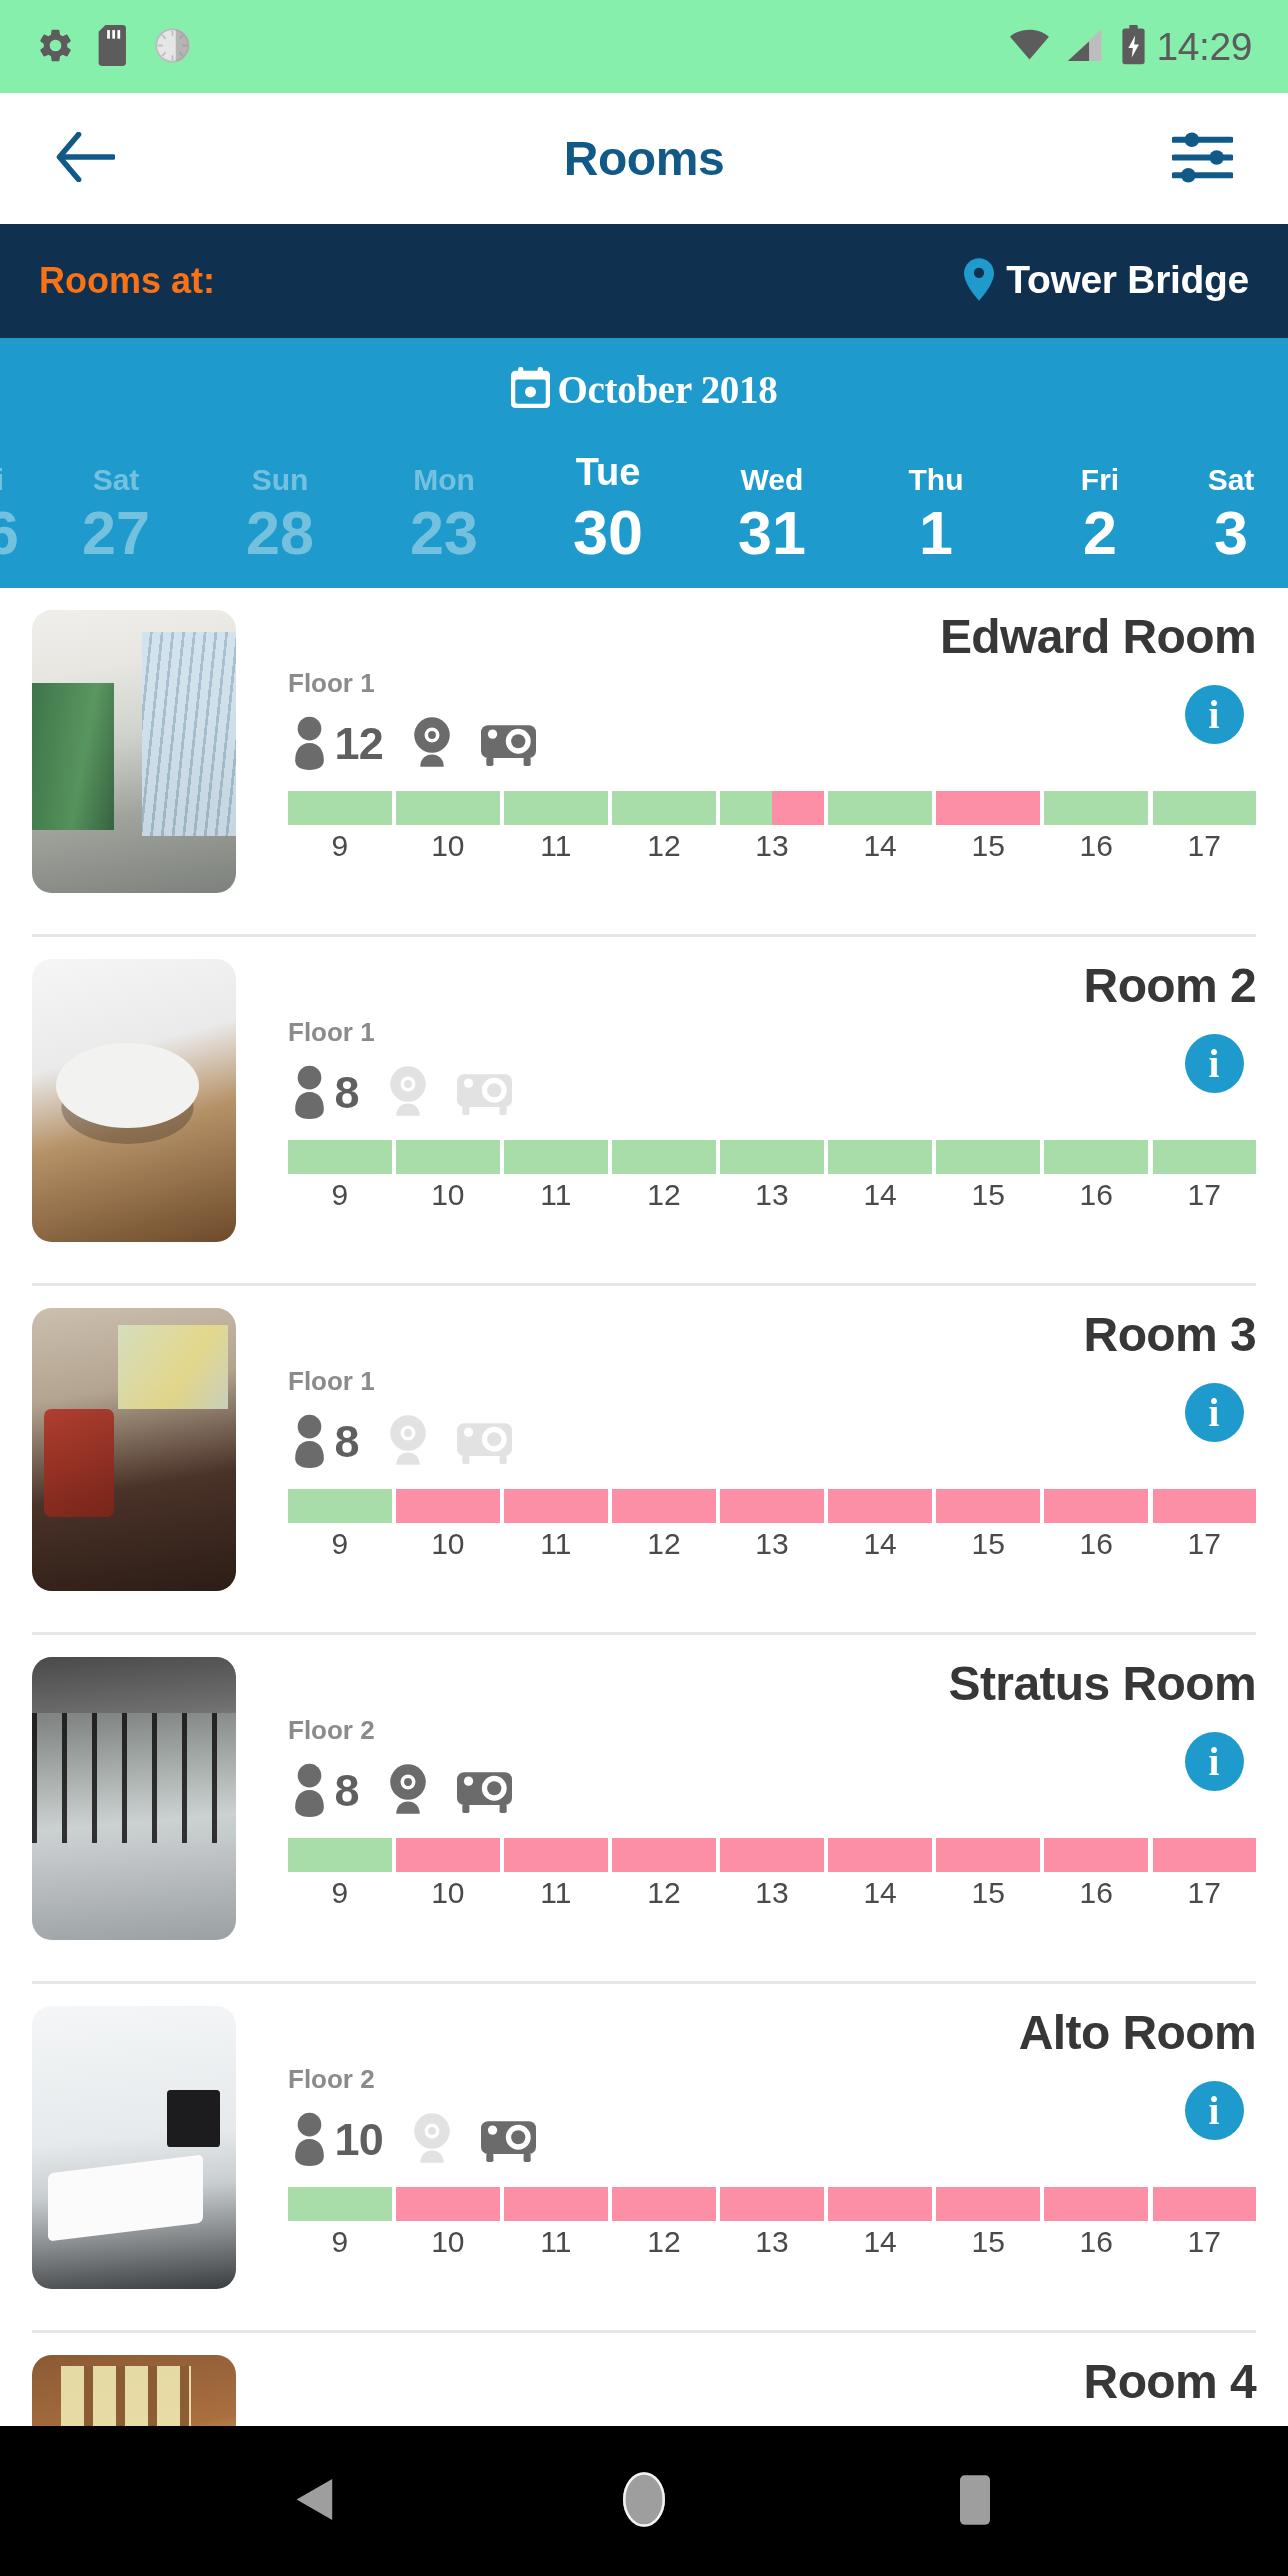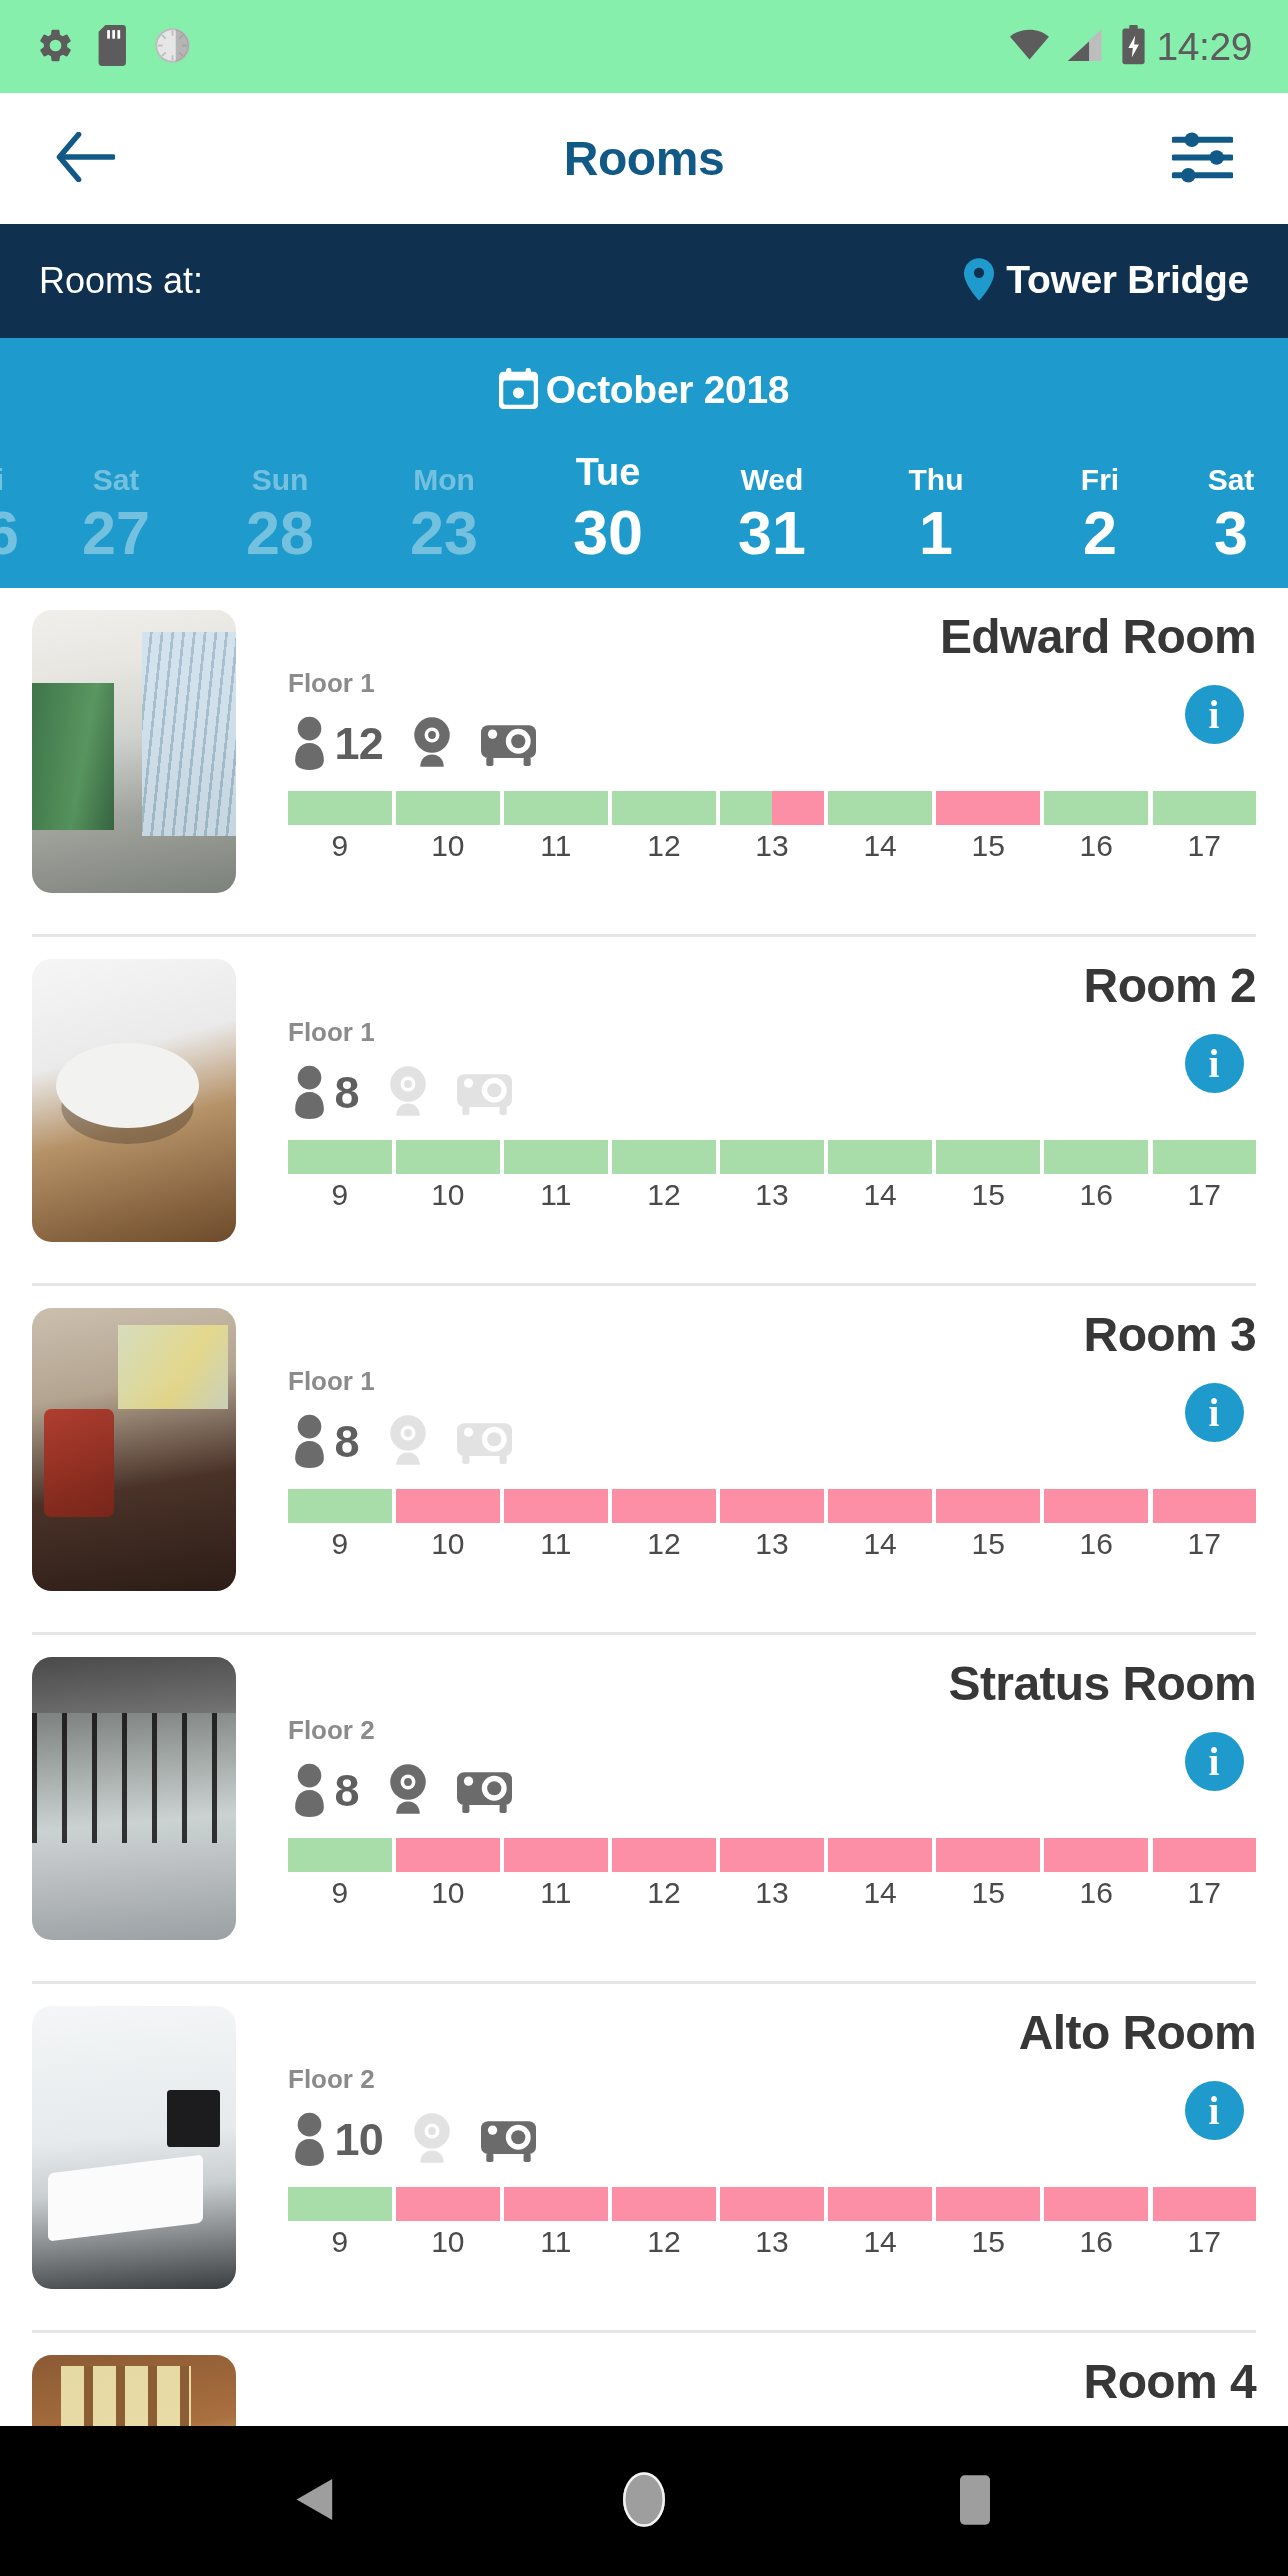--- a/index.html
+++ b/index.html
@@ -33,29 +33,29 @@
   .back-btn{ width:66px; height:66px; display:flex; align-items:center; justify-content:center; z-index:2;}
   .filter-btn{ margin-left:auto; width:68px; height:68px; display:flex; align-items:center; justify-content:center; z-index:2;}
 
   
   .locbar{
     height:114px; width:100%;
     background:#10304F; color:#ffffff;
     display:flex; align-items:center;
     padding:0 39px;
   }
-  .locbar-label{ font-size:36px; font-weight:400; color:#ffffff; }
+  .locbar-label{ font-size:36px; font-weight:700; color:#f97316; }
   .locbar-right{ margin-left:auto; display:flex; align-items:flex-start; gap:12.5px; }
   .locbar-value{ font-size:39px; font-weight:700; color:#ffffff; letter-spacing:-0.3px;}
 
   
   .datestrip{ width:100%; background:#1E9BCC; padding-top:19.7px; padding-bottom:5.4px; }
   .month-row{
     display:flex; align-items:center; justify-content:center;
-    gap:8px; height:64px;
+    gap:8px; height:64px;font-family:Liberation Serif, serif;
   }
   .month-label{ font-size:39px; font-weight:700; color:#ffffff; letter-spacing:-0.3px;}
   .days-row{ display:flex; align-items:flex-end; height:161px; position:relative; }
   .day{
     flex:0 0 164px; text-align:center; color:#ffffff;
     padding-bottom:12.5px;
   }
   .day .dow{ font-size:30px; font-weight:700; line-height:1.15; }
   .day .dnum{ font-size:61px; font-weight:700; line-height:1.2; }
   .day.past{ opacity:0.38; }

